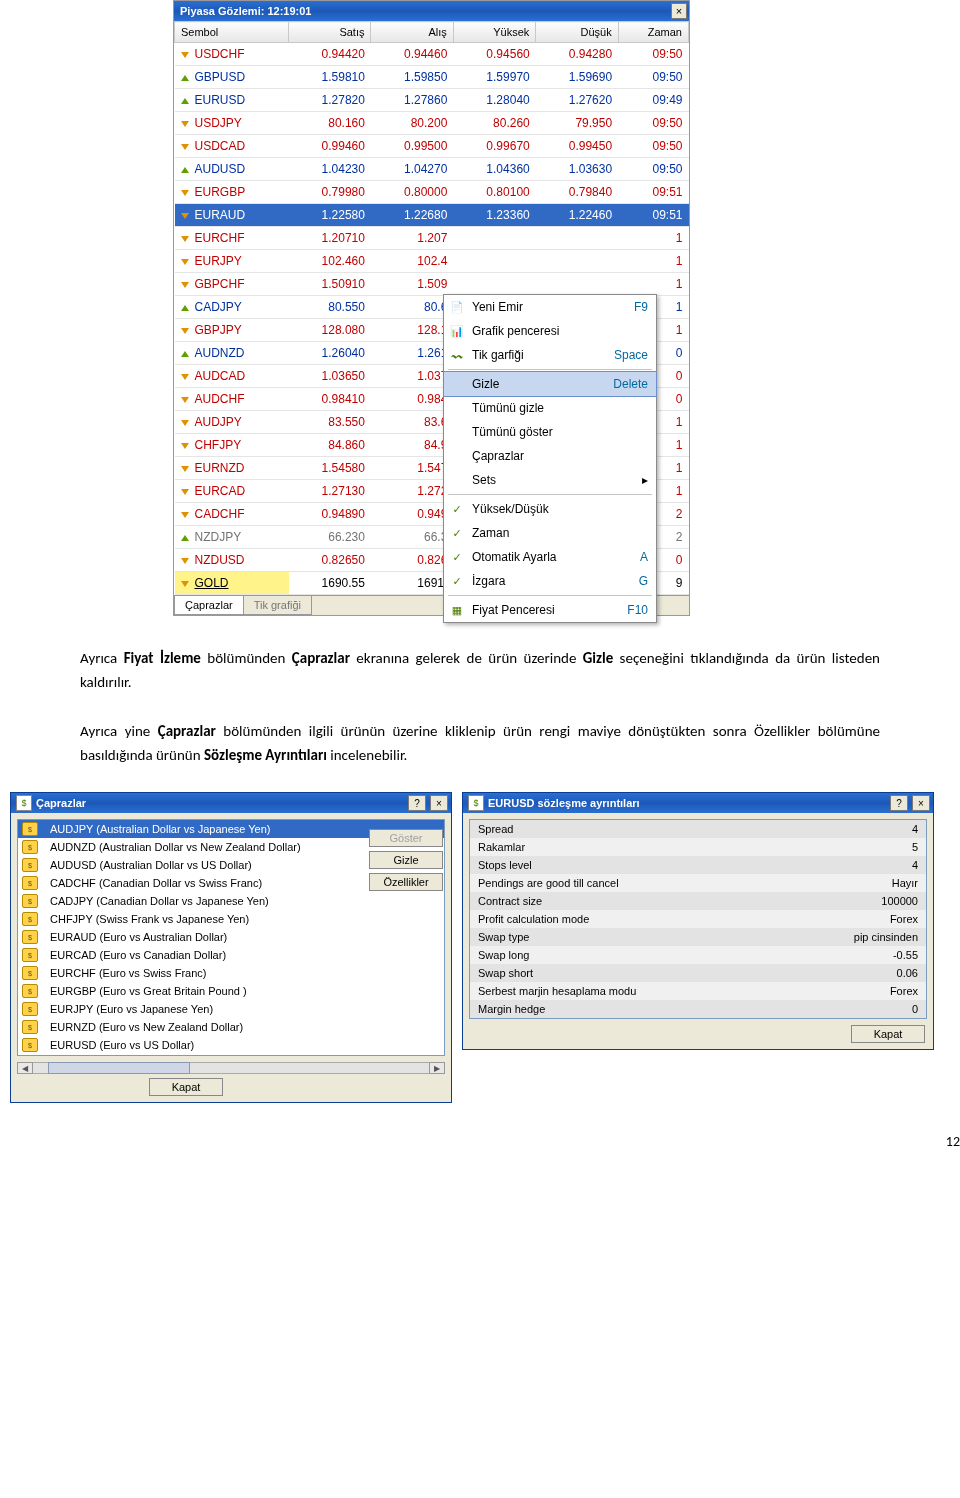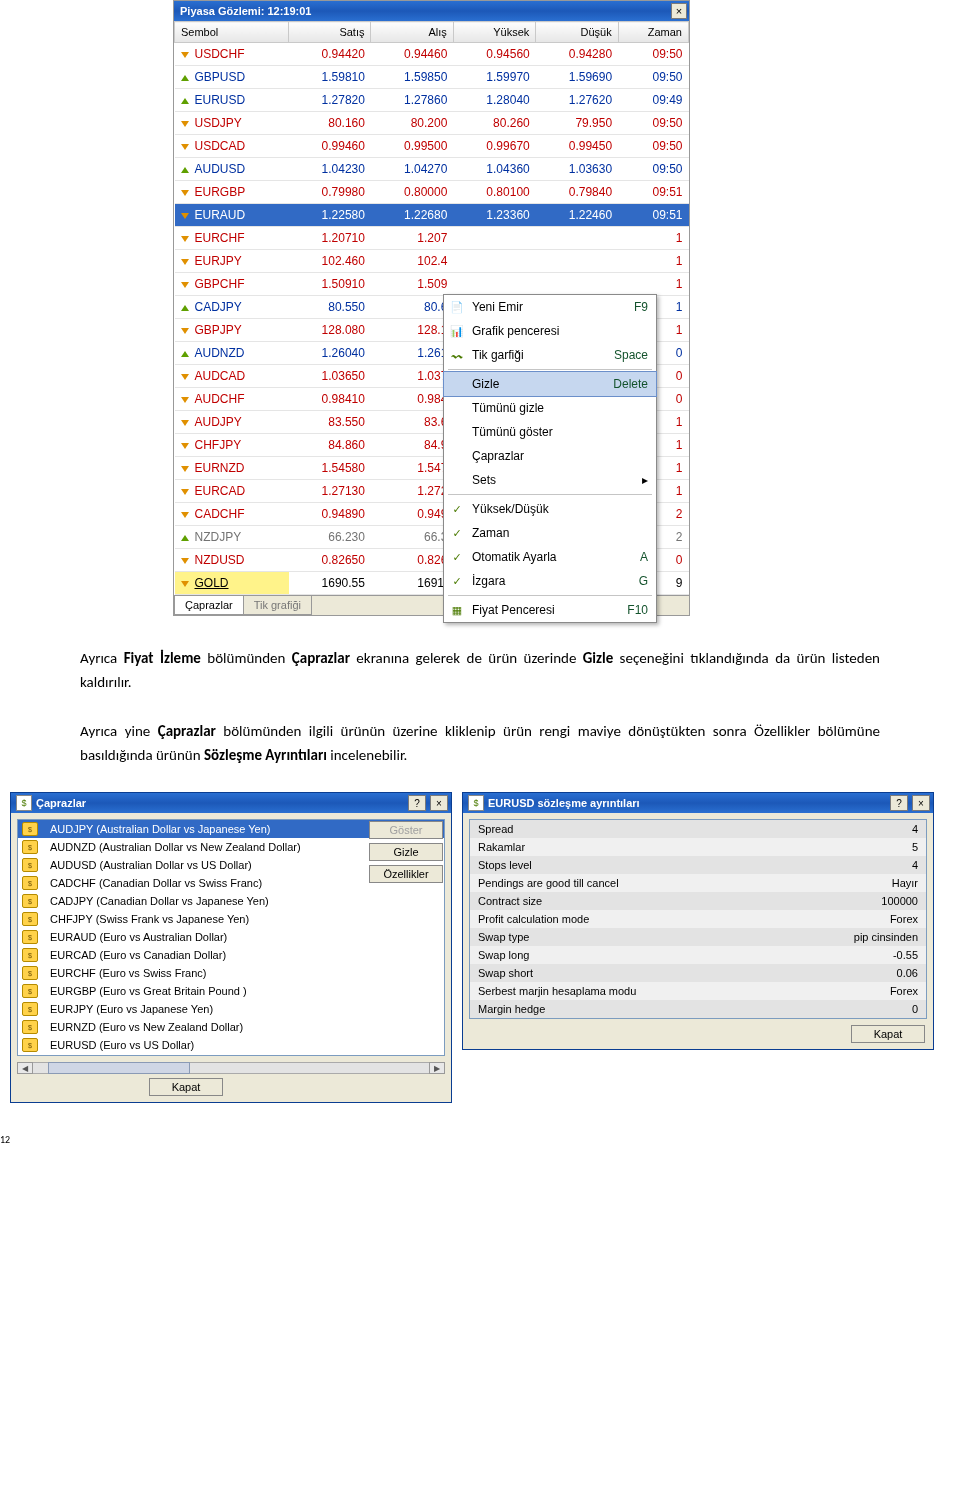--- a/index.html
+++ b/index.html
@@ -22,50 +22,50 @@
   tr.sel td{background:#316ac5;color:#fff !important;}
   tr.gold td.sym{background:#fff38a;text-decoration:underline;}
   tr.gold td{color:#000;}
   .tabs{display:flex;border-top:1px solid #999;background:#ece9d8;}
   .tab{padding:3px 10px;border:1px solid #999;border-top:none;background:#fff;margin-right:-1px;font-size:11px;}
   .tab.inactive{background:#ece9d8;color:#777;}
   .ctx{position:absolute;left:443px;top:294px;width:212px;background:#fff;border:1px solid #8a8a8a;box-shadow:2px 2px 4px rgba(0,0,0,.3);font-size:12px;}
   .ctx .row{display:flex;align-items:center;padding:4px 8px 4px 4px;gap:6px;}
   .ctx .row .ic{width:18px;height:16px;display:flex;align-items:center;justify-content:center;color:#4a7a00;font-size:11px;}
   .ctx .row .lbl{flex:1;}
-  .ctx .row .sc{color:#14532d;}
+  .ctx .row .sc{color:#0369a1;}
   .ctx .sep{height:1px;background:#c5c5c5;margin:2px 4px;}
   .ctx .row.sel{background:#c6d7ef;border:1px solid #6b8fca;margin:-1px;}
   .body-text{margin:0 80px 25px 80px;font-family:Calibri,Arial,sans-serif;font-size:15px;line-height:1.6;text-align:justify;}
   .dlg-row{display:flex;gap:10px;margin:0 0 30px 10px;align-items:flex-start;}
   .dlg{border:1px solid #0a3d91;background:#ece9d8;font-size:11px;}
   .dlg .tb{background:linear-gradient(to bottom,#2a6fd1,#1c58b8,#2a6fd1);color:#fff;display:flex;align-items:center;padding:2px 3px 2px 5px;gap:4px;}
   .dlg .tb .ttl{flex:1;font-weight:bold;}
   .dlg .tb .btn{width:16px;height:14px;background:#ece9d8;color:#000;display:flex;align-items:center;justify-content:center;border:1px solid #7a7a7a;font-size:10px;}
   .sym-dlg{width:440px;}
   .sym-list{background:#fff;border:1px solid #7c9cbf;margin:6px;height:235px;overflow:auto;}
   .sym-list .item{padding:2px 4px;display:flex;align-items:center;gap:12px;}
   .sym-list .item.sel{background:#316ac5;color:#fff;}
   .sym-list .ic{width:14px;height:12px;background:#ffd24a;border:1px solid #b58b00;border-radius:2px;font-size:7px;display:flex;align-items:center;justify-content:center;color:#6b4e00;}
   .sym-btns{position:absolute;right:8px;top:28px;display:flex;flex-direction:column;gap:4px;}
   .wbtn{width:72px;padding:2px 0;text-align:center;background:#ece9d8;border:1px solid #888;font-size:11px;}
-  .wbtn.dis{color:#a0a0a0;}
+  .wbtn.dis{color:#a0a0a0;margin-top:8px;}
   .sym-dlg{position:relative;}
   .sym-scroll{height:10px;background:#e3e3e3;margin:0 6px 4px 6px;border:1px solid #aaa;position:relative;}
   .sym-scroll .thumb{position:absolute;left:30px;width:140px;top:-1px;bottom:-1px;background:#cfd6e5;border:1px solid #8a9ab5;}
   .sym-scroll .ar{position:absolute;top:-1px;bottom:-1px;width:14px;background:#e8e8e8;border:1px solid #999;display:flex;align-items:center;justify-content:center;font-size:8px;color:#555;}
   .sym-scroll .ar.l{left:-1px;} .sym-scroll .ar.r{right:-1px;}
   .spec-dlg{width:470px;}
   .spec-list{background:#fff;border:1px solid #7c9cbf;margin:6px;}
   .spec-list .row{display:flex;justify-content:space-between;padding:3px 8px;font-size:11px;}
   .spec-list .row:nth-child(even){background:#f0f0f0;}
   .spec-list .row:nth-child(odd){background:#e3e3e3;}
   .footer-btn{display:flex;justify-content:flex-end;padding:0 8px 6px 0;}
   .sym-footer-btn{display:flex;justify-content:center;padding:0 0 6px 0;margin-right:90px;}
-  .pageno{text-align:left;font-family:Calibri,Arial,sans-serif;font-size:10px;margin-top:20px;padding-bottom:20px;}
+  .pageno{text-align:right;font-family:Calibri,Arial,sans-serif;font-size:14px;margin-top:20px;padding-bottom:20px;}
   .mini-ic{width:14px;height:14px;border:1px solid #888;background:#fff;display:inline-flex;align-items:center;justify-content:center;font-size:9px;color:#4a7a00;}
 </style>
 </head>
 <body>
 
 <div class="page">
 
   <div class="watch-window" style="position:relative;">
     <div class="title-bar">
       <span>Piyasa Gözlemi: 12:19:01</span>

